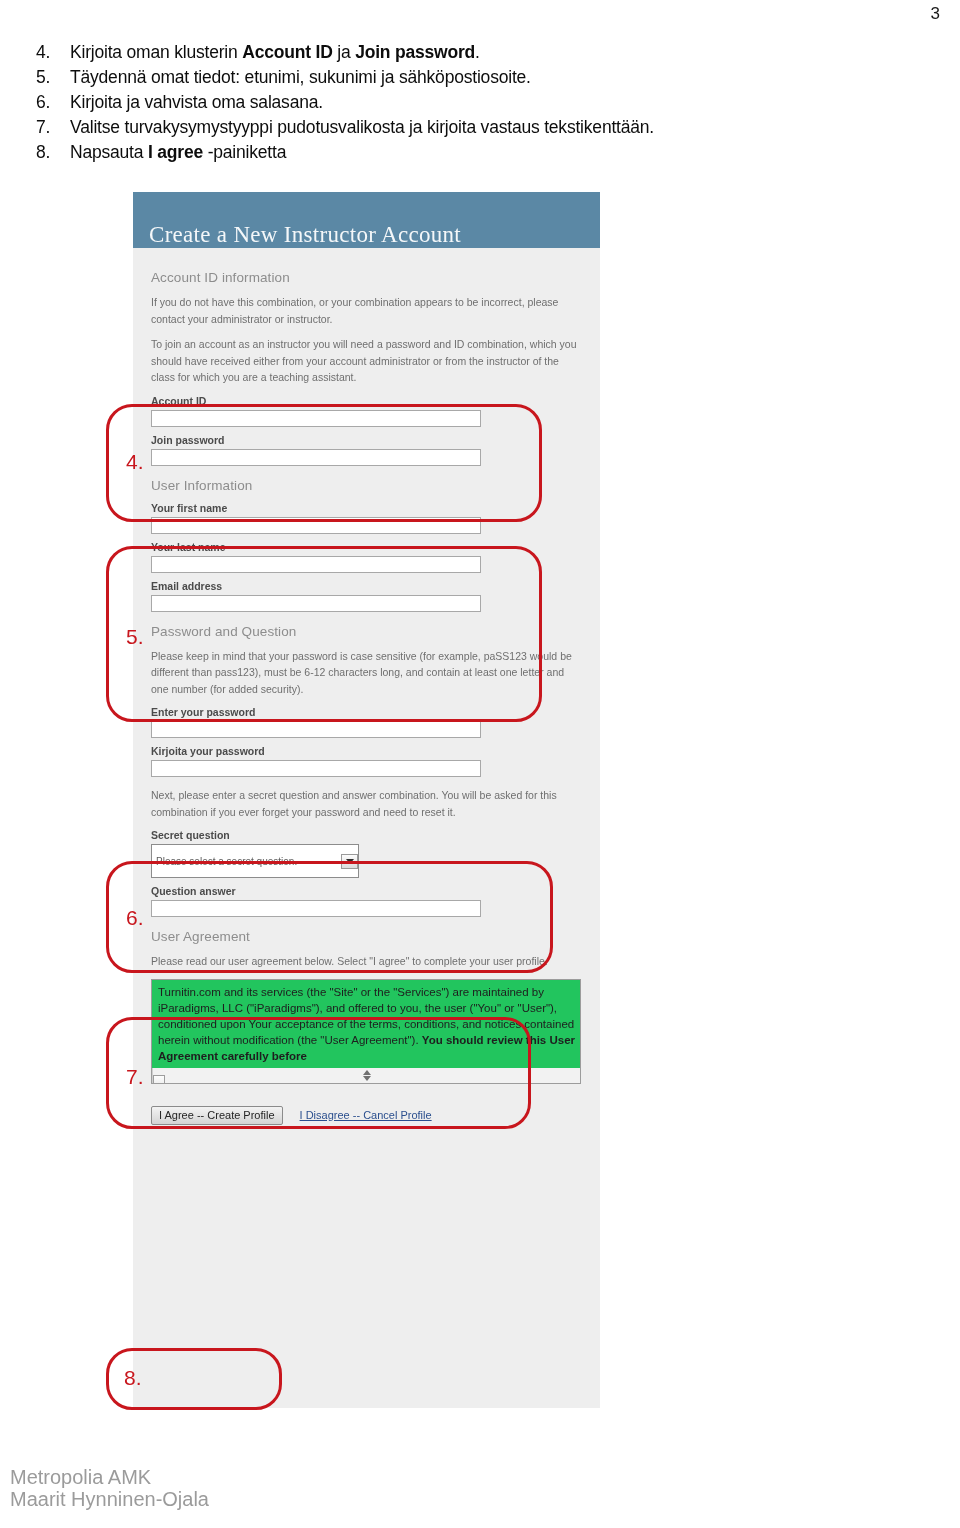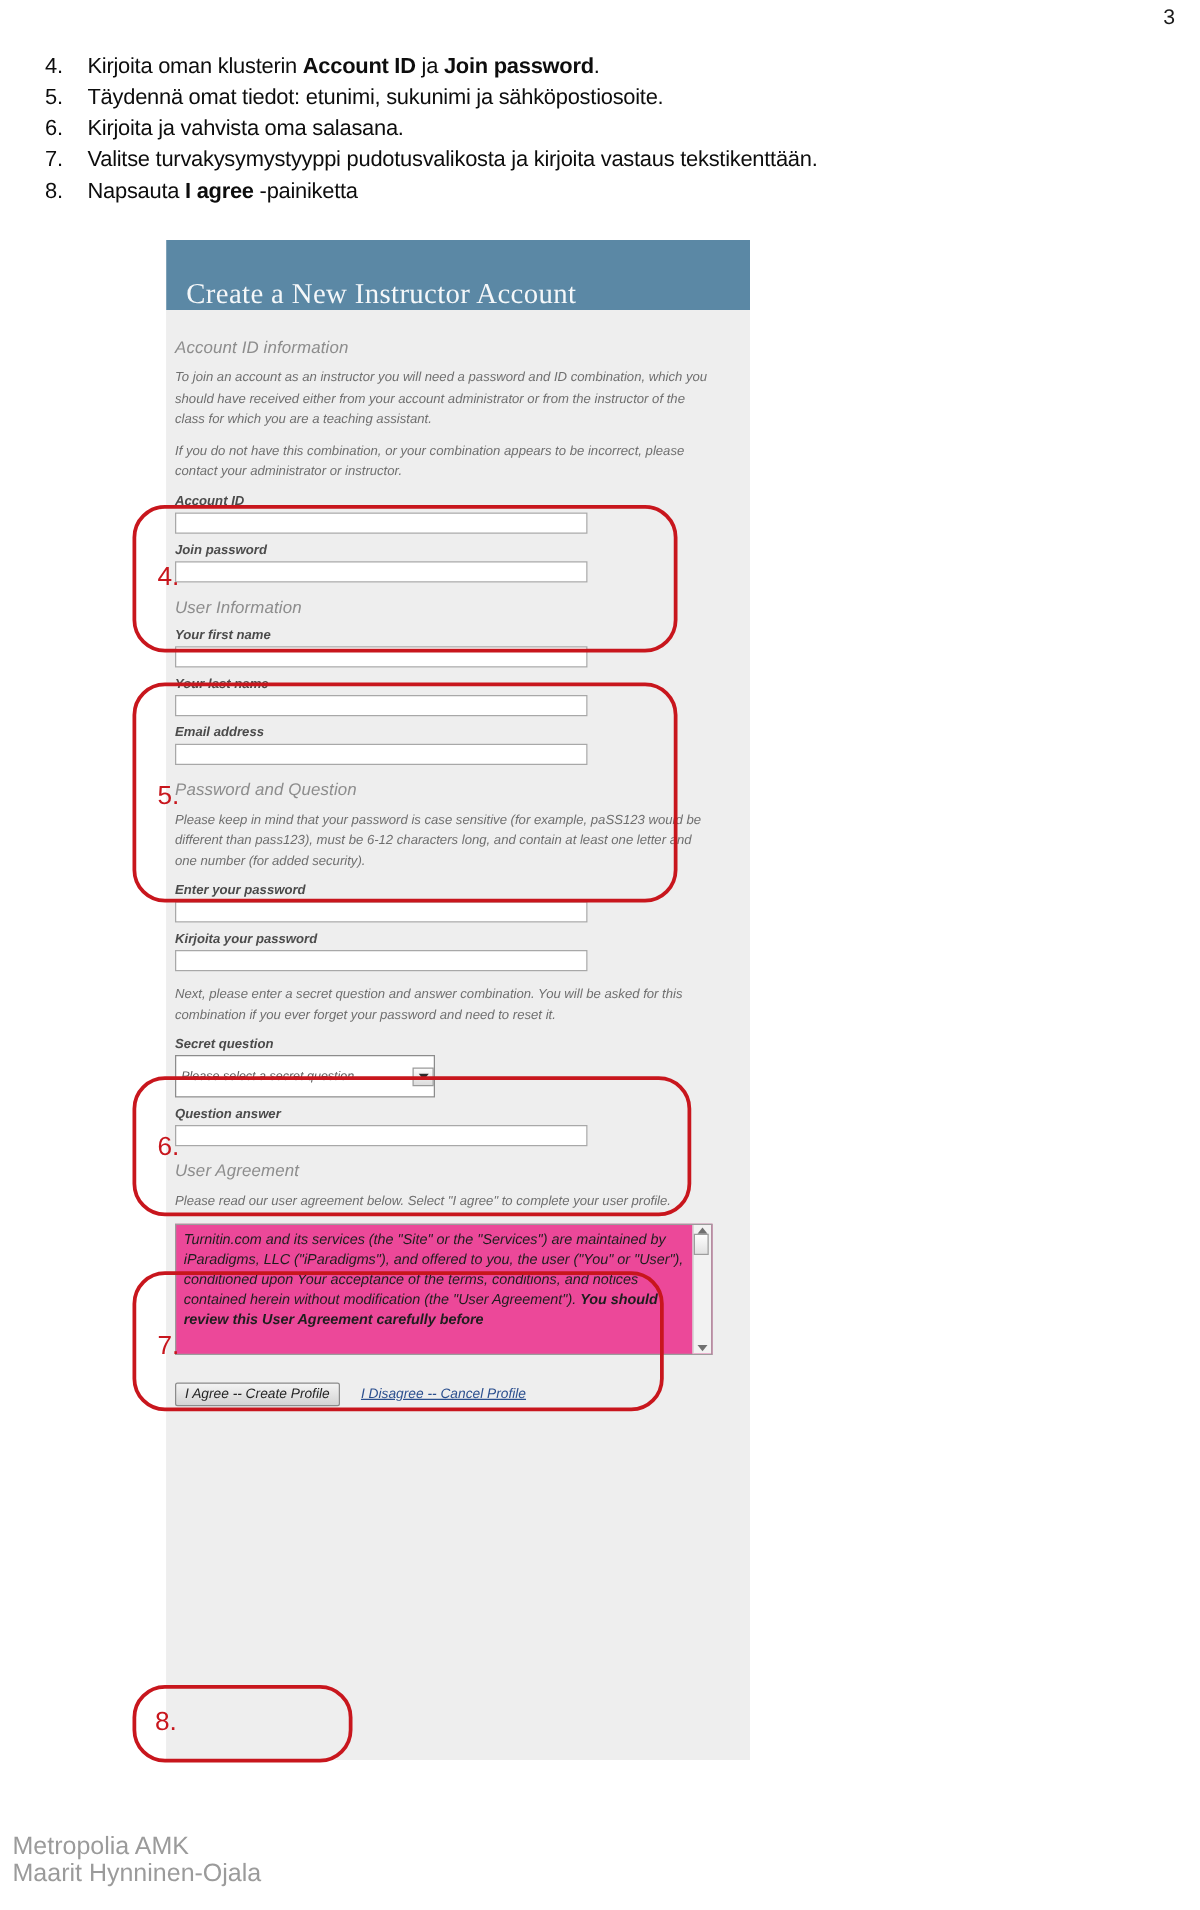--- a/index.html
+++ b/index.html
@@ -68,26 +68,25 @@
     padding-left: 16px;
     box-sizing: border-box;
   }
   .shot-header-title {
     color: #f4f7f9;
     font-family: "Liberation Serif", serif;
     font-size: 23px;
     letter-spacing: 0.3px;
   }
   .shot-body {
-    padding: 10px 16px 0 7px;
+    padding: 10px 16px 0 18px;
     box-sizing: border-box;
     background: #eeeeee;
     height: calc(100% - 56px);
     position: relative;
-    font-style: italic;
   }
   .sec-head {
     font-size: 13.5px;
     color: #8d8d8d;
     margin: 12px 0 9px 0;
     letter-spacing: 0.1px;
   }
   .para {
     font-size: 10.5px;
     color: #6f6f6f;
@@ -144,25 +143,26 @@
     border-left: 4px solid transparent;
     border-right: 4px solid transparent;
     border-top: 5px solid #2c2c2c;
   }
 
   
   .agreement-box {
     margin-top: 9px;
     width: 430px;
     height: 105px;
-    background: #ec4899;
+    background: #22c55e;
     border: 1px solid #9c9c9c;
     box-sizing: border-box;
     display: flex;
     overflow: hidden;
+    flex-direction: column;
   }
   .agreement-text {
     flex: 1 1 auto;
     padding: 4px 5px 0 6px;
     font-size: 11.5px;
     line-height: 16.2px;
     color: #1e1e1e;
     overflow: hidden;
   }
   .agreement-text .bold-line { font-weight: bold; }
@@ -282,22 +282,22 @@
 
 <div class="shot">
 
   <div class="shot-header">
     <span class="shot-header-title">Create a New Instructor Account</span>
   </div>
 
   <div class="shot-body">
 
     <div class="sec-head">Account ID information</div>
+    <p class="para">If you do not have this combination, or your combination appears to be incorrect, please contact your administrator or instructor.</p>
     <p class="para">To join an account as an instructor you will need a password and ID combination, which you should have received either from your account administrator or from the instructor of the class for which you are a teaching assistant.</p>
-    <p class="para">If you do not have this combination, or your combination appears to be incorrect, please contact your administrator or instructor.</p>
 
     <div class="field-label">Account ID</div>
     <div class="txt-input"></div>
 
     <div class="field-label">Join password</div>
     <div class="txt-input"></div>
 
     <div class="sec-head">User Information</div>
 
     <div class="field-label">Your first name</div>

